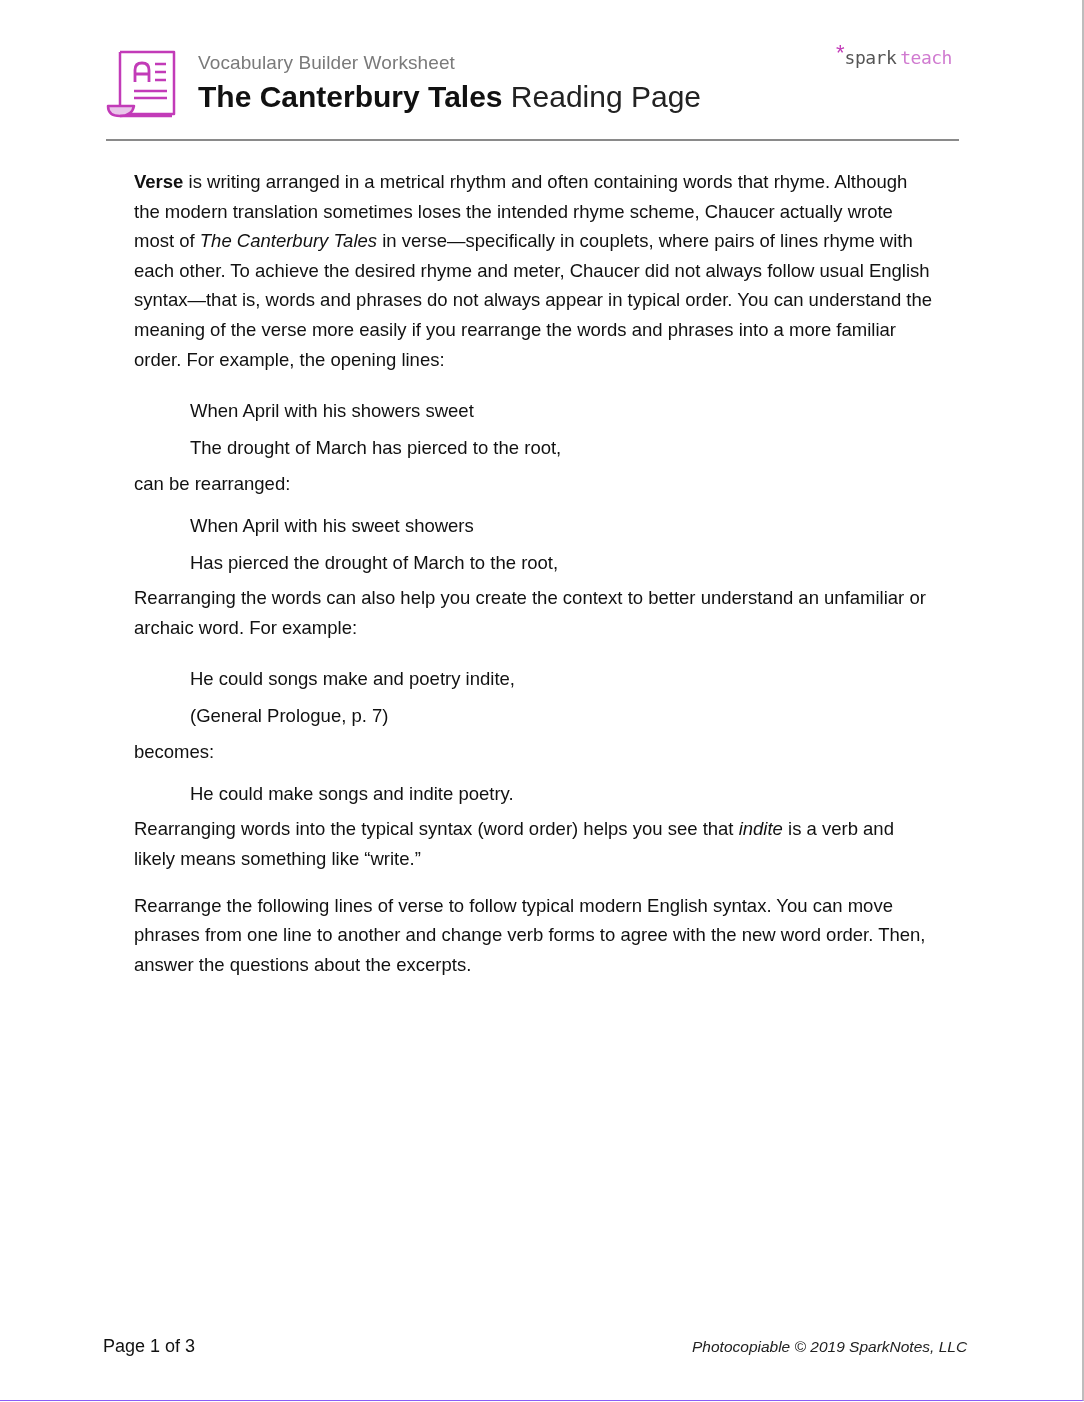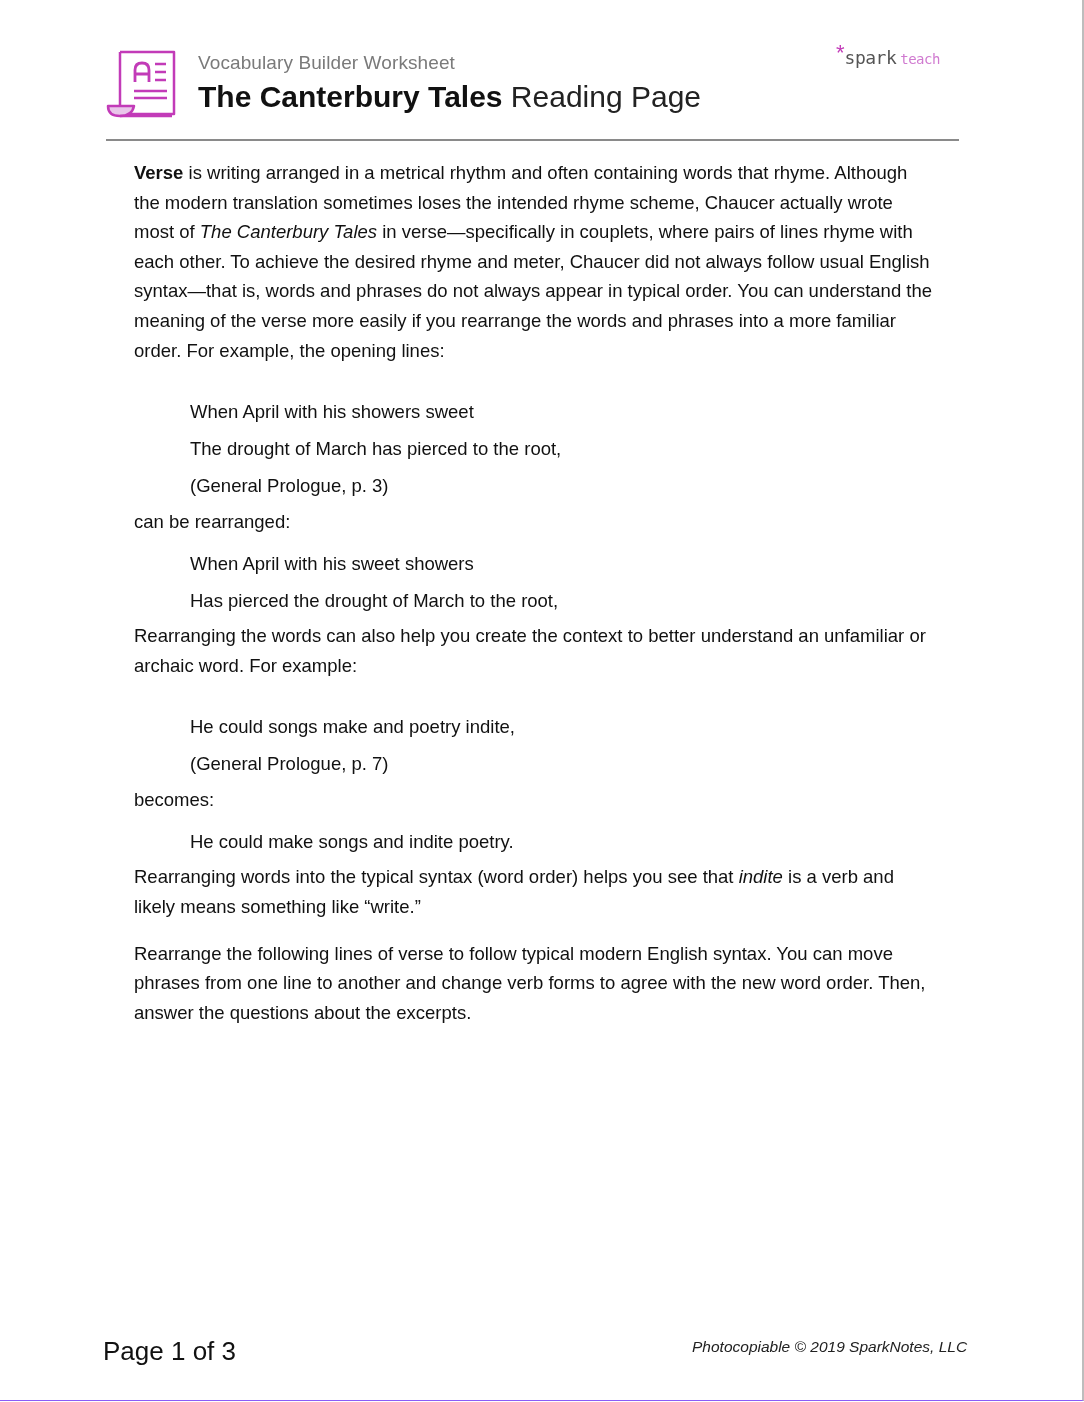--- a/index.html
+++ b/index.html
@@ -6,30 +6,30 @@
     body { width: 1084px; height: 1402px; position: relative; overflow: hidden; font-family: "Liberation Sans", sans-serif; color: #111; }
     .page { position: absolute; left: 0; top: 0; width: 1082px; height: 1400px; background: #fff; border-right: 2px solid #bdbdbd; border-bottom: 1px solid #8b5cf6; }
     .logo-icon { position: absolute; left: 106px; top: 48px; width: 74px; height: 72px; }
     .subtitle { position: absolute; left: 198px; top: 52px; font-size: 19px; color: #7a7a7a; letter-spacing: 0.1px; }
     .title { position: absolute; left: 198px; top: 80px; font-size: 30px; color: #111; white-space: nowrap; }
     .title .bold { font-weight: bold; }
     .title .light { font-weight: normal; color: #222; }
     .brand { position: absolute; left: 836px; top: 44px; font-size: 20px; white-space: nowrap; }
     .brand .ast { color: #c23bb8; font-size: 22px; position: relative; top: -4px; }
     .brand .spark { color: #555; font-family: "DejaVu Sans Mono", monospace; font-size: 18px; letter-spacing: -0.5px; }
-    .brand .teach { color: #d07ad0; font-family: "DejaVu Sans Mono", monospace; font-size: 14px; letter-spacing: -0.5px; margin-left: 4px; }
+    .brand .teach { color: #d07ad0; font-family: "DejaVu Sans Mono", monospace; font-size: 18px; letter-spacing: -0.5px; margin-left: 4px; }
     .divider { position: absolute; left: 106px; top: 139px; width: 853px; height: 0; border-top: 2px solid #8a8a8a; }
-    .body { position: absolute; left: 134px; top: 158px; width: 800px; font-size: 18.5px; line-height: 29.6px; color: #111; }
+    .body { position: absolute; left: 134px; top: 167px; width: 800px; font-size: 18.5px; line-height: 29.6px; color: #111; }
     .body p { margin: 0; }
     .body p.gap { margin-top: 17px; }
     .verse { padding-left: 56px; }
     .verse-line { margin: 0; line-height: 37px; }
-    .verse-first { margin-top: 28px; }
+    .verse-first { margin-top: 18px; }
     .plain { line-height: 35px; }
-    .footer-left { position: absolute; left: 103px; top: 1336px; font-size: 26px; color: #111; }
+    .footer-left { position: absolute; left: 103px; top: 1336px; font-size: 18px; color: #111; }
     .footer-right { position: absolute; left: 692px; top: 1338px; font-size: 15.5px; font-style: italic; color: #222; }
   </style>
 </head>
 <body>
 
 <div class="page">
 
   <svg class="logo-icon" viewBox="0 0 74 72">
     <path d="M14 4 H68 V66 H14" fill="none" stroke="#c23bb8" stroke-width="2.5" stroke-linejoin="round"></path>
     <path d="M14 4 V58" fill="none" stroke="#c23bb8" stroke-width="2.5"></path>
@@ -46,21 +46,20 @@
   <div class="brand"><span class="ast">*</span><span class="spark">spark</span><span class="teach">teach</span></div>
 
   <div class="divider"></div>
 
   <div class="body">
     <p><b>Verse</b><span> is writing arranged in a metrical rhythm and often containing words that rhyme. Although the modern translation sometimes loses the intended rhyme scheme, Chaucer actually wrote most of </span><i>The Canterbury Tales</i><span> in verse—specifically in couplets, where pairs of lines rhyme with each other. To achieve the desired rhyme and meter, Chaucer did not always follow usual English syntax—that is, words and phrases do not always appear in typical order. You can understand the meaning of the verse more easily if you rearrange the words and phrases into a more familiar order. For example, the opening lines:</span></p>
 
     <div class="verse verse-first">
       <p class="verse-line">When April with his showers sweet</p>
       <p class="verse-line">The drought of March has pierced to the root,</p>
-      <p class="verse-line">(General Prologue, p. 3)</p>
     </div>
     <p class="plain">can be rearranged:</p>
 
     <div class="verse" style="margin-top:6px">
       <p class="verse-line">When April with his sweet showers</p>
       <p class="verse-line">Has pierced the drought of March to the root,</p>
     </div>
 
     <p style="margin-top:2px">Rearranging the words can also help you create the context to better understand an unfamiliar or archaic word. For example:</p>
 

